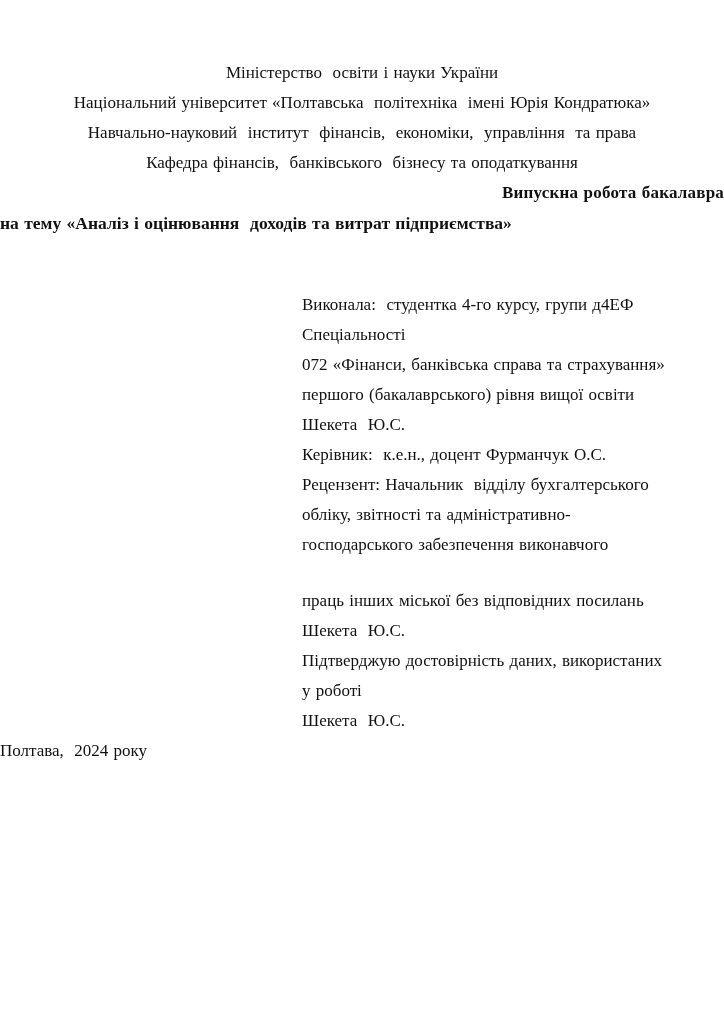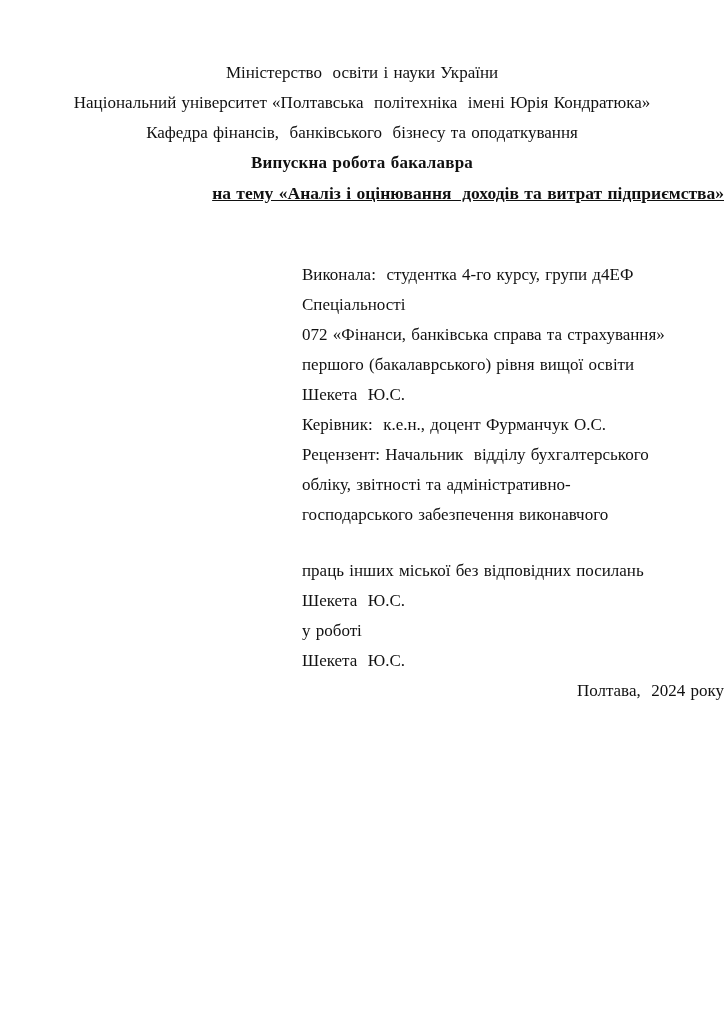--- a/index.html
+++ b/index.html
@@ -24,54 +24,54 @@
     font-size: 17px;
     line-height: 30px;
     white-space: pre;
     word-spacing: 1px;
   }
   .doc-header p {
     text-align: center;
   }
   .thesis-title {
     margin: 90px 0 0 0;
-    text-align: center;
+    text-align: right;
     font-size: 21px;
     font-weight: bold;
     line-height: 30px;
     letter-spacing: 0.2px;
   }
   .thesis-topic {
     margin: 38px 0 0 0;
-    text-align: right;
+    text-align: left;
     font-size: 17.5px !important;
     font-weight: bold;
     line-height: 30px;
-    text-decoration: underline;
   }
   .details-block {
     margin: 52px 0 0 302px;
   }
   .declaration-block {
     margin: 26px 0 0 302px;
   }
   .doc-footer {
     margin: 26px 0 0 0;
-    text-align: right;
+    text-align: left;
     font-family: Liberation Serif, serif;
   }
 </style>
 </head>
 <body>
 
 <div class="page">
 
   <div class="doc-header">
     <p>Міністерство  освіти і науки України</p>
     <p>Національний університет «Полтавська  політехніка  імені Юрія Кондратюка»</p>
+    <p>Навчально-науковий  інститут  фінансів,  економіки,  управління  та права</p>
     <p>Кафедра фінансів,  банківського  бізнесу та оподаткування</p>
   </div>
 
   <p class="thesis-title">Випускна робота бакалавра</p>
 
   <p class="thesis-topic">на тему «Аналіз і оцінювання  доходів та витрат підприємства»</p>
 
   <div class="details-block">
     <p>Виконала:  студентка 4-го курсу, групи д4ЕФ</p>
     <p>Спеціальності</p>
@@ -80,19 +80,20 @@
     <p>Шекета  Ю.С.</p>
     <p>Керівник:  к.е.н., доцент Фурманчук О.С.</p>
     <p>Рецензент: Начальник  відділу бухгалтерського</p>
     <p>обліку, звітності та адміністративно-</p>
     <p>господарського забезпечення виконавчого</p>
   </div>
 
   <div class="declaration-block">
     <p>праць інших міської без відповідних посилань</p>
     <p>Шекета  Ю.С.</p>
+    <p>Підтверджую достовірність даних, використаних</p>
     <p>у роботі</p>
     <p>Шекета  Ю.С.</p>
   </div>
 
   <p class="doc-footer">Полтава,  2024 року</p>
 
 </div>
 
 </body></html>

